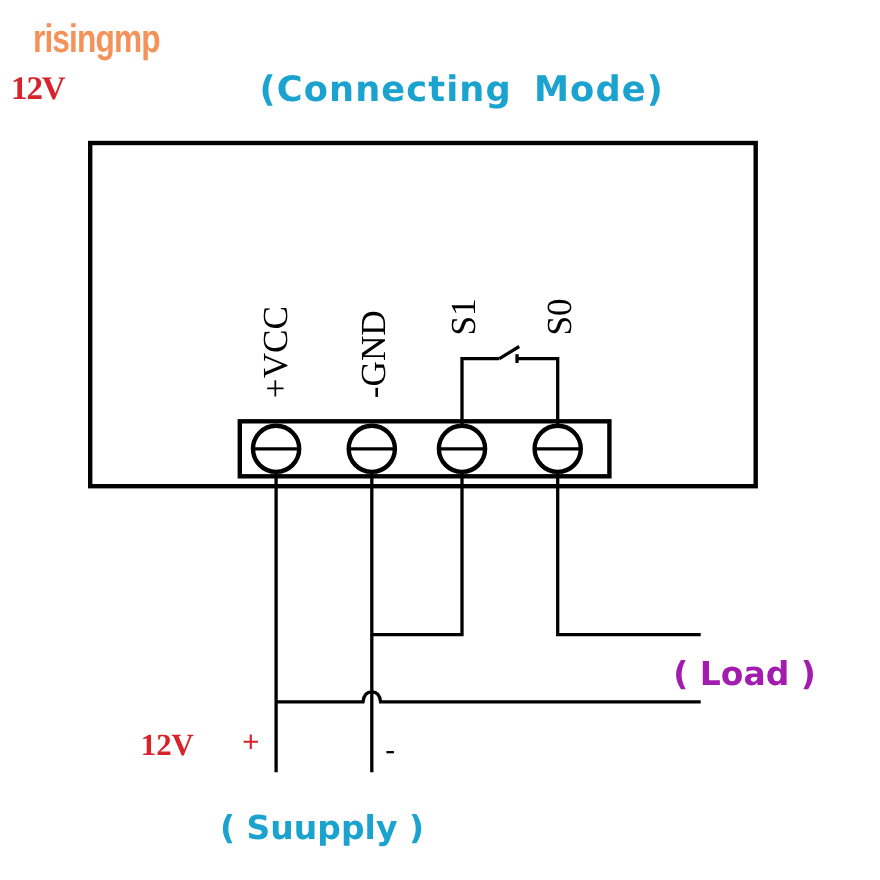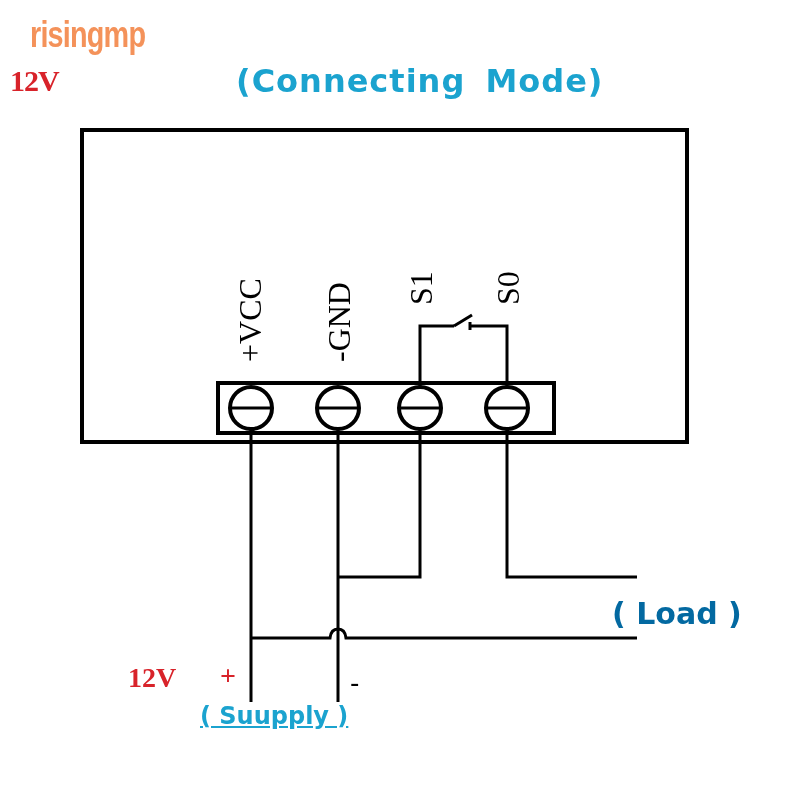--- a/index.html
+++ b/index.html
@@ -7,21 +7,21 @@
   .abs { position: absolute; }
   .watermark { left: 30px; top: 14px; font-family: "Liberation Sans", sans-serif; font-weight: bold; font-size: 36px; letter-spacing: -1px; transform: scaleX(0.8); transform-origin: left top; }
   .red-label { font-family: Liberation Serif, serif; font-weight: bold; }
   .blue-label { font-family: "DejaVu Sans", sans-serif; font-weight: bold; }
   #v12-top { left: 10px; top: 64px; font-size: 30px; letter-spacing: -1px; }
   #title { left: 236px; top: 62px; font-size: 32px; letter-spacing: 1px; word-spacing: 8px; text-align: center; }
   #load-label { left: 612px; top: 596px; font-size: 30px; }
   #v12-bottom { left: 128px; top: 662px; font-size: 28px; }
   #plus-sign { left: 220px; top: 660px; font-size: 28px; }
   #minus-sign { left: 350px; top: 668px; font-size: 26px; color: #000; }
-  #supply-label { left: 200px; top: 702px; font-size: 24px; text-decoration: underline; }
+  #supply-label { left: 200px; top: 736px; font-size: 30px; }
   svg#diagram { position: absolute; left: 0; top: 0; }
   .pin-label { font-family: "Liberation Serif", serif; font-size: 32px; fill: #000; }
 </style>
 </head>
 <body>
 
 <div class="abs watermark" style="color: rgb(244, 146, 90);">risingmp</div>
 <div class="abs red-label" id="v12-top" style="color: rgb(216, 35, 42);">12V</div>
 <div class="abs blue-label" id="title" style="color: rgb(27, 163, 207);">(Connecting  Mode)</div>
 
@@ -62,17 +62,17 @@
 
   <g fill="none" stroke="#000" stroke-width="3">
     <line x1="251" y1="429" x2="251" y2="702"></line>
     <line x1="338" y1="429" x2="338" y2="702"></line>
     <polyline points="338,577 420,577 420,429"></polyline>
     <polyline points="507,429 507,577 637,577"></polyline>
     <path d="M251,638 L330,638 Q331,629 338,629 Q345,629 346,638 L637,638"></path>
   </g>
 </svg>
 
-<div class="abs blue-label" id="load-label" style="color: #0369a1;">( Load )</div>
+<div class="abs blue-label" id="load-label" style="color: #a21caf;">( Load )</div>
 <div class="abs red-label" id="v12-bottom" style="color: rgb(216, 35, 42);">12V</div>
 <div class="abs red-label" id="plus-sign" style="color: rgb(216, 35, 42);">+</div>
 <div class="abs" id="minus-sign">-</div>
 <div class="abs blue-label" id="supply-label" style="color: rgb(27, 163, 207);">( Suupply )</div>
 
 </body></html>

